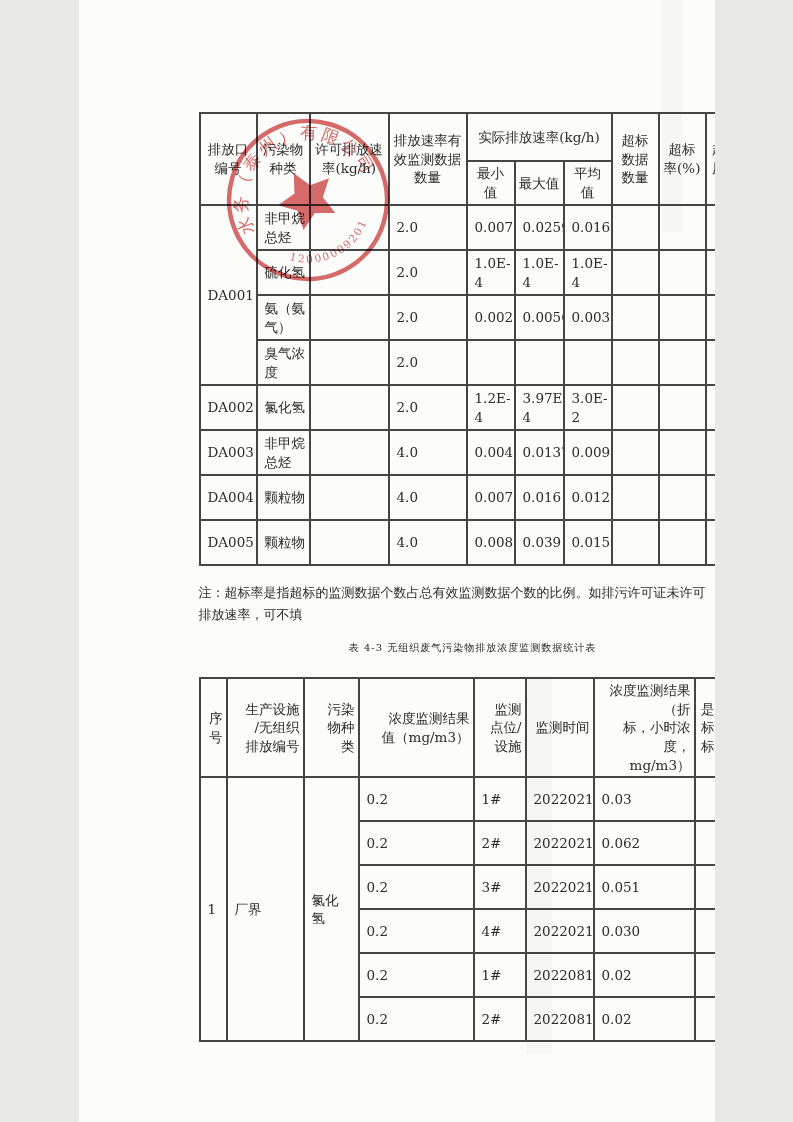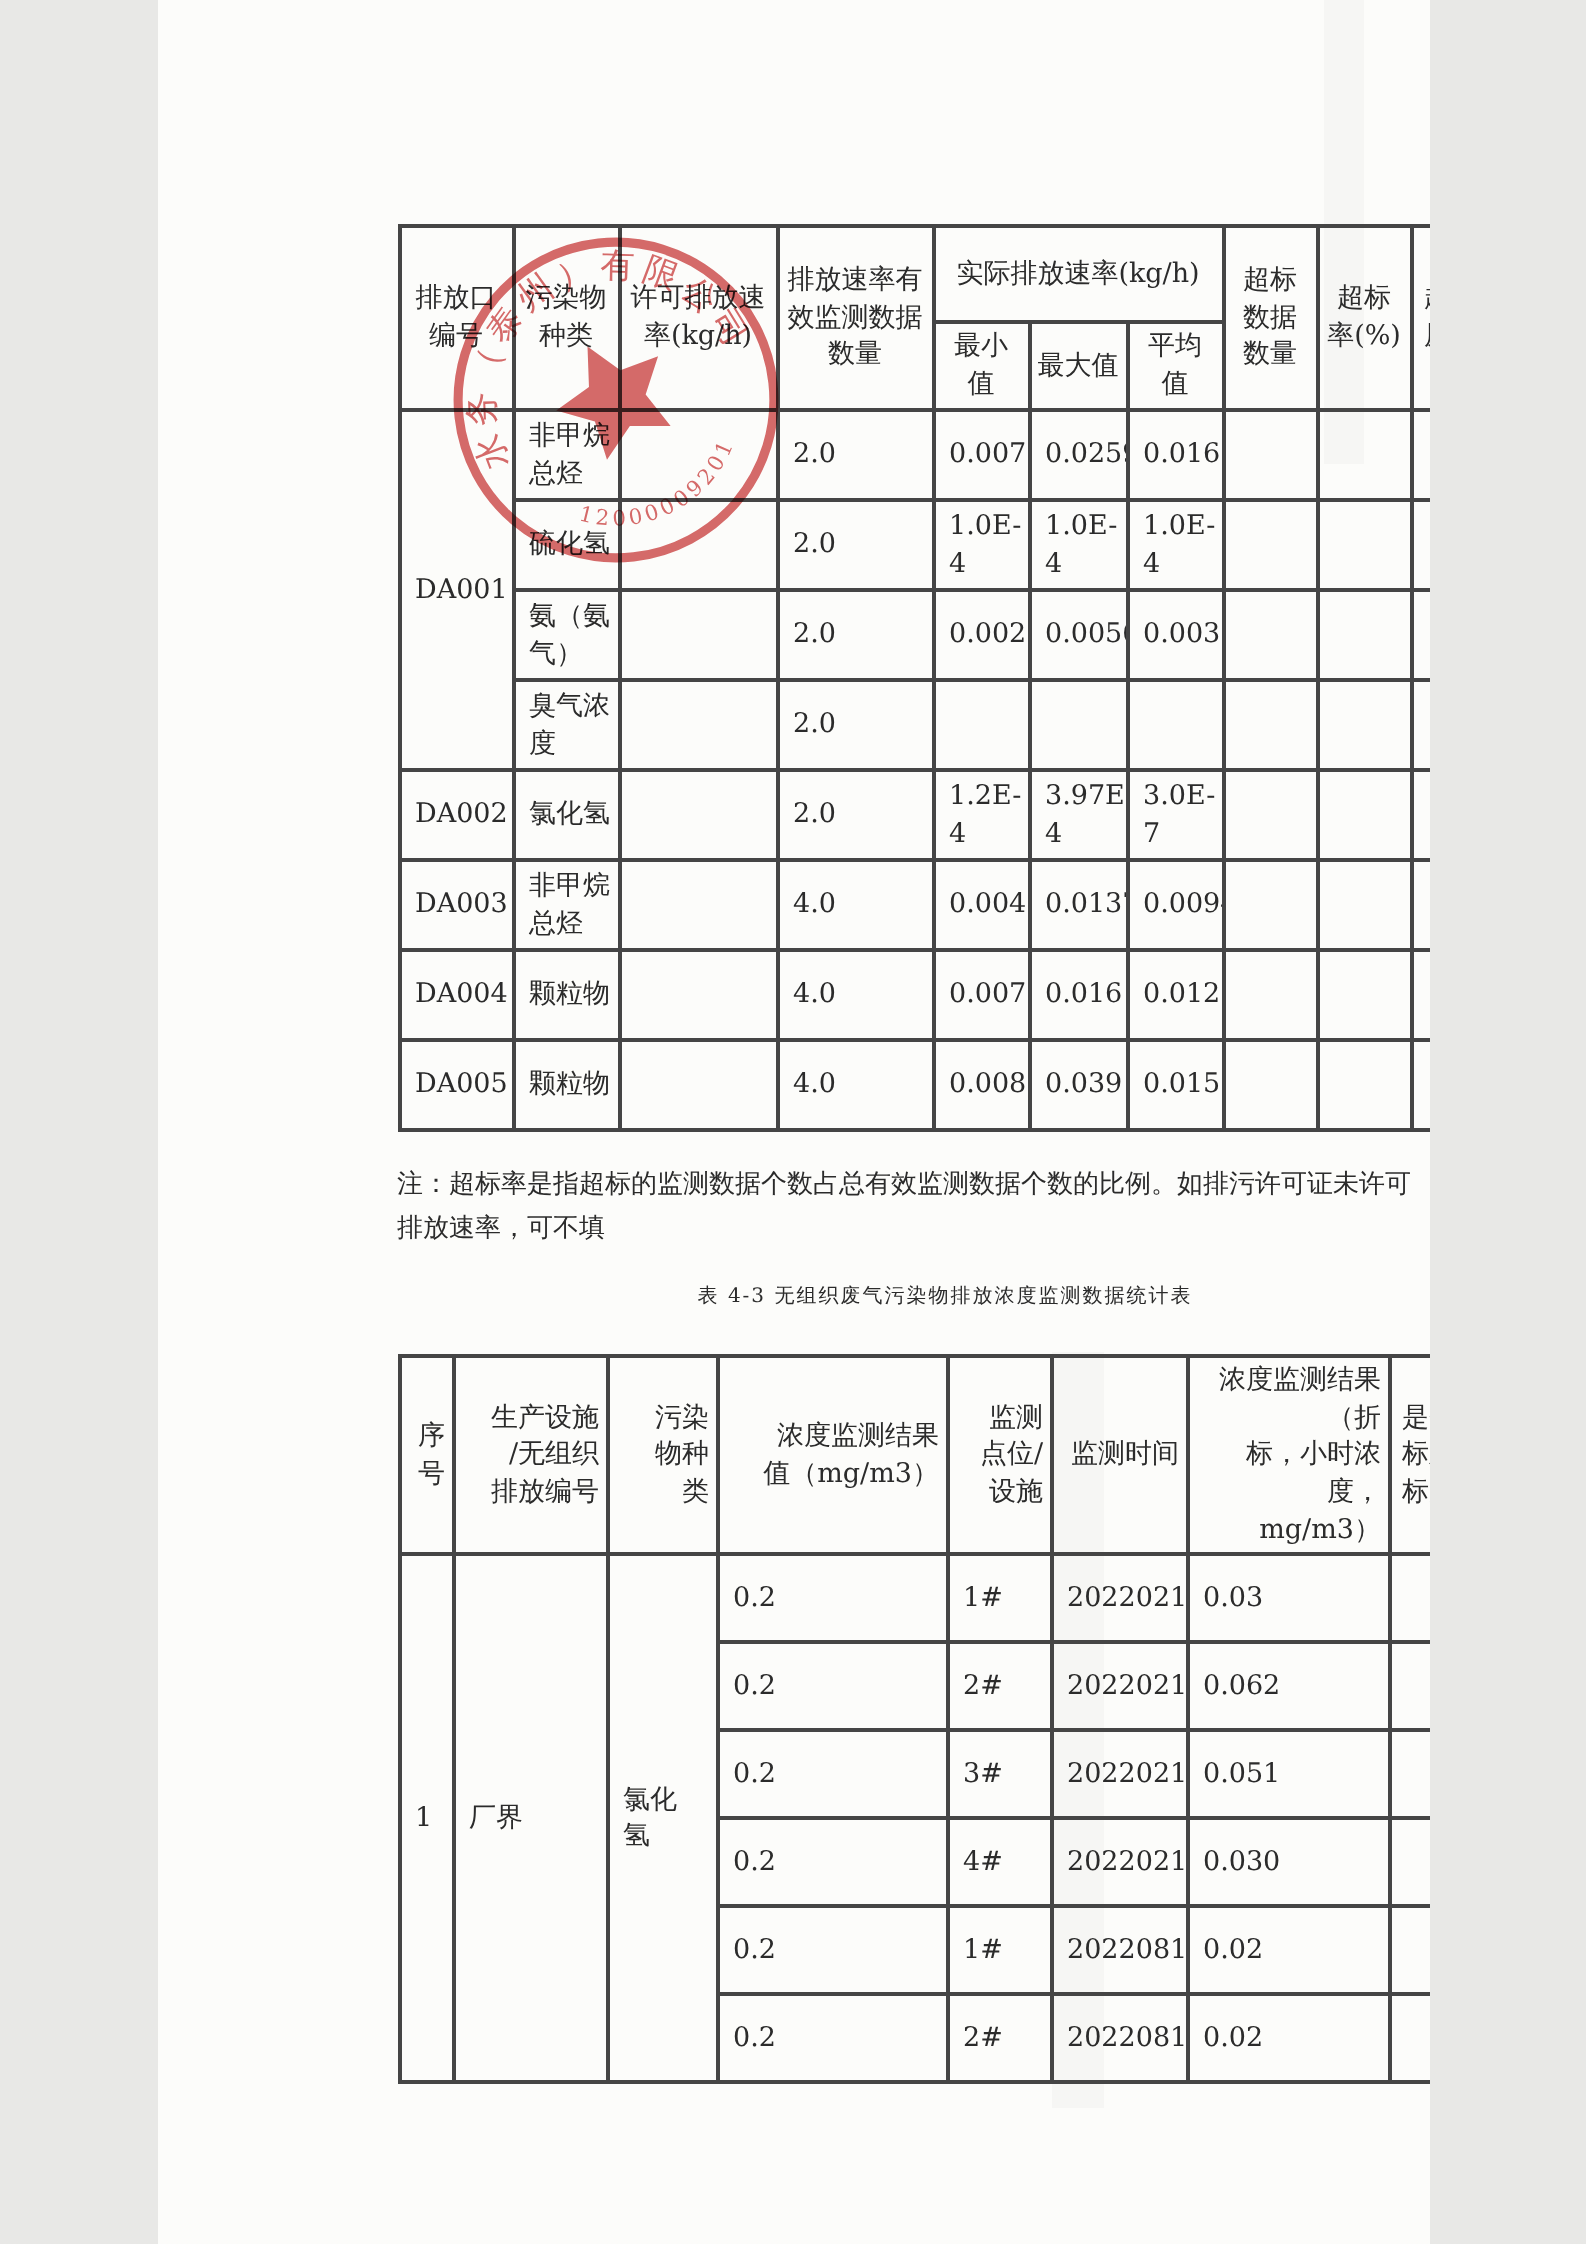--- a/index.html
+++ b/index.html
@@ -159,21 +159,21 @@
           <td></td>
           <td></td>
         </tr>
         <tr>
           <td rowspan="1">DA002</td>
           <td>氯化氢</td>
           <td></td>
           <td>2.0</td>
           <td>1.2E-4</td>
           <td>3.97E-4</td>
-          <td>3.0E-7</td>
+          <td>3.0E-2</td>
           <td></td>
           <td></td>
           <td></td>
         </tr>
         <tr>
           <td rowspan="1">DA003</td>
           <td>非甲烷
 总烃</td>
           <td></td>
           <td>4.0</td>

